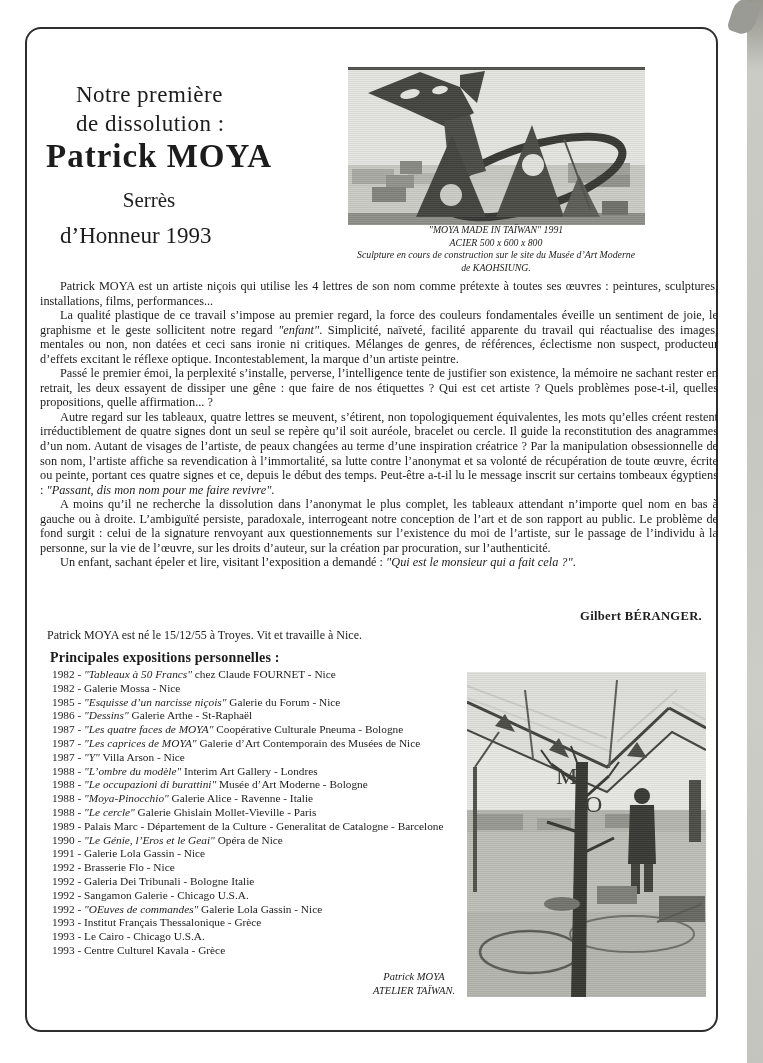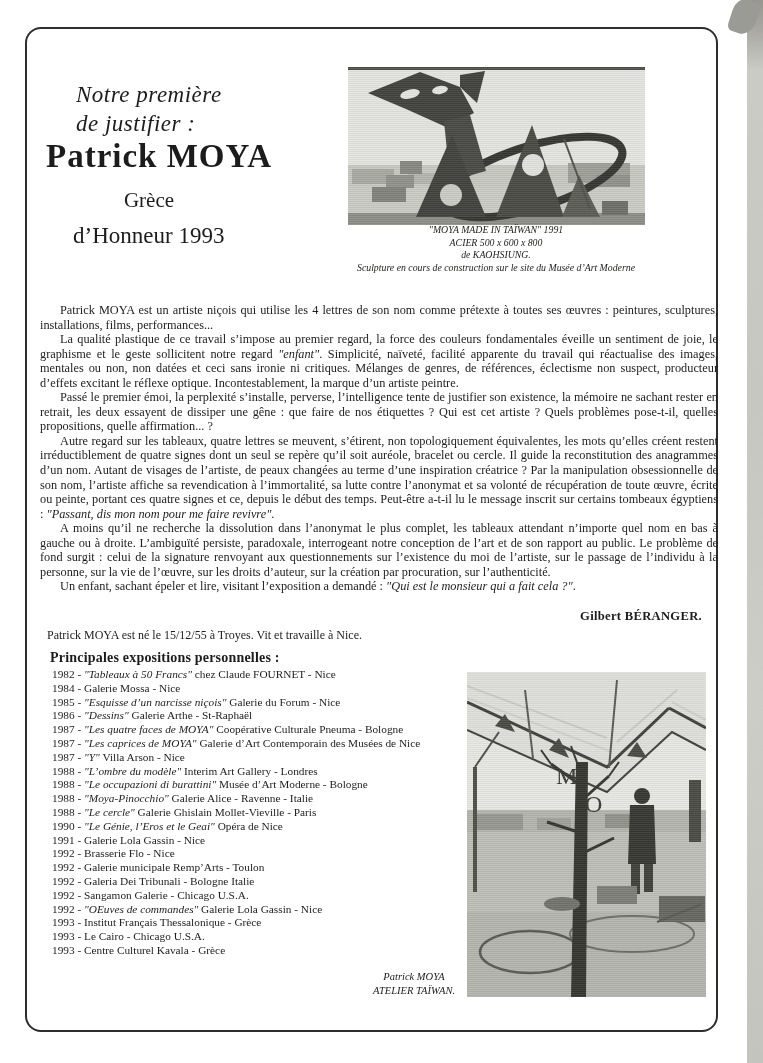--- a/index.html
+++ b/index.html
@@ -11,64 +11,64 @@
   .page-frame { left:25px; top:27px; width:693px; height:1005px;
                 border:2px solid #2e2e2c; border-radius:16px; }
 
   
   .scan-band { left:747px; top:0; width:16px; height:1063px;
                background:linear-gradient(#97978f 0px, #a9a9a2 30px, #cbcbc6 70px, #c7c7c2 400px, #cdcdc8 700px, #c4c4bf 1063px); }
   .scan-smudge { left:731px; top:0; width:26px; height:34px; background:#9b9b95;
                  transform:rotate(18deg); border-radius:40% 10% 50% 20%; }
 
   
-  .kicker { left:76px; top:80px; font-size:23px; font-style:italic; line-height:29px; letter-spacing:0.5px; }
+  .kicker { left:76px; top:80px; font-size:23px; line-height:29px; letter-spacing:0.5px; }
   .title  { left:46px; top:138px; font-size:33px; font-weight:bold; letter-spacing:1px; }
   .sub1   { left:49px; top:188px; width:200px; text-align:center; font-size:21px; }
-  .sub2   { left:73px; top:223px; font-size:23px; }
+  .sub2   { left:60px; top:223px; font-size:23px; }
 
   
   .top-photo { left:348px; top:67px; width:297px; height:158px; }
   .bottom-photo { left:467px; top:672px; width:239px; height:325px; }
   .photo { overflow:hidden; }
   .photo::after { content:""; position:absolute; inset:0; pointer-events:none;
     background:repeating-linear-gradient(0deg, rgba(255,255,255,0.10) 0 1px, rgba(90,90,85,0.07) 1px 2px); }
 
   
   .top-caption { left:334px; top:224px; width:324px; text-align:center;
                  font-style:italic; font-size:9.8px; line-height:12.6px; color:#232321; }
   .bottom-caption { left:336px; top:970px; width:156px; text-align:center;
                     font-style:italic; font-size:10.5px; line-height:13.5px; }
 
   
   .article { left:40px; top:279px; width:678px; font-size:12.3px; line-height:14.55px;
-             text-align:justify;margin-top:24px; }
+             text-align:justify; }
   .article p { text-indent:20px; margin:0; }
   .signature { left:40px; top:609px; width:662px; text-align:right;
                font-weight:bold; font-size:12.6px; letter-spacing:0.3px; }
   .bio { left:47px; top:628px; font-size:12px; }
 
   
   .exh-heading { left:50px; top:650px; font-size:14px; font-weight:bold; letter-spacing:0.2px; }
   .exh-list { left:52px; top:668px; font-size:11.3px; line-height:13.8px; white-space:nowrap; }
 </style>
 </head>
 <body>
 
 <div class="abs scan-band"></div>
 <div class="abs scan-smudge"></div>
 
 <div class="abs page-frame"></div>
 
 <div class="abs kicker">
   <div>Notre première</div>
-  <div>de justifier  :</div>
+  <div>de dissolution  :</div>
 </div>
 <div class="abs title">Patrick MOYA</div>
-<div class="abs sub1">Grèce</div>
+<div class="abs sub1">Serrès</div>
 <div class="abs sub2">d’Honneur 1993</div>
 
 <div class="abs photo top-photo">
   <svg width="297" height="158" viewBox="0 0 297 158" xmlns="http://www.w3.org/2000/svg">
     <rect x="0" y="0" width="297" height="158" fill="#e3e3df"></rect>
     <rect x="0" y="0" width="297" height="3" fill="#4a4a46"></rect>
     <rect x="0" y="98" width="297" height="26" fill="#c6c6c0"></rect>
     <rect x="4" y="102" width="42" height="15" fill="#a6a6a0"></rect>
     <rect x="60" y="106" width="30" height="11" fill="#b2b2ac"></rect>
     <rect x="220" y="96" width="62" height="20" fill="#9c9c96"></rect>
@@ -96,52 +96,52 @@
     <circle cx="185" cy="98" r="11" fill="#e0e0dc"></circle>
     <polygon points="214,150 231,108 252,150" fill="#575752"></polygon>
     <line x1="216" y1="72" x2="242" y2="142" stroke="#4a4a46" stroke-width="2"></line>
     <rect x="254" y="134" width="26" height="14" fill="#6a6a64"></rect>
   </svg>
 </div>
 
 <div class="abs top-caption">
   <div>"MOYA MADE IN TAÏWAN" 1991</div>
   <div>ACIER 500 x 600 x 800</div>
+  <div>Sculpture en cours de construction sur le site du Musée d’Art Moderne</div>
   <div>de KAOHSIUNG.</div>
-  <div>Sculpture en cours de construction sur le site du Musée d’Art Moderne</div>
 </div>
 
 <div class="abs article">
     <p>Patrick MOYA est un artiste niçois qui utilise les 4 lettres de son nom comme prétexte à toutes ses œuvres : peintures, sculptures, installations, films, performances...</p>
     <p>La qualité plastique de ce travail s’impose au premier regard, la force des couleurs fondamentales éveille un sentiment de joie, le graphisme et le geste sollicitent notre regard <i>"enfant"</i>. Simplicité, naïveté, facilité apparente du travail qui réactualise des images, mentales ou non, non datées et ceci sans ironie ni critiques. Mélanges de genres, de références, éclectisme non suspect, producteur d’effets excitant le réflexe optique. Incontestablement, la marque d’un artiste peintre.</p>
     <p>Passé le premier émoi, la perplexité s’installe, perverse, l’intelligence tente de justifier son existence, la mémoire ne sachant rester en retrait, les deux essayent de dissiper une gêne : que faire de nos étiquettes ? Qui est cet artiste ? Quels problèmes pose-t-il, quelles propositions, quelle affirmation... ?</p>
     <p>Autre regard sur les tableaux, quatre lettres se meuvent, s’étirent, non topologiquement équivalentes, les mots qu’elles créent restent irréductiblement de quatre signes dont un seul se repère qu’il soit auréole, bracelet ou cercle. Il guide la reconstitution des anagrammes d’un nom. Autant de visages de l’artiste, de peaux changées au terme d’une inspiration créatrice ? Par la manipulation obsessionnelle de son nom, l’artiste affiche sa revendication à l’immortalité, sa lutte contre l’anonymat et sa volonté de récupération de toute œuvre, écrite ou peinte, portant ces quatre signes et ce, depuis le début des temps. Peut-être a-t-il lu le message inscrit sur certains tombeaux égyptiens : <i>"Passant, dis mon nom pour me faire revivre"</i>.</p>
     <p>A moins qu’il ne recherche la dissolution dans l’anonymat le plus complet, les tableaux attendant n’importe quel nom en bas à gauche ou à droite. L’ambiguïté persiste, paradoxale, interrogeant notre conception de l’art et de son rapport au public. Le problème de fond surgit : celui de la signature renvoyant aux questionnements sur l’existence du moi de l’artiste, sur le passage de l’individu à la personne, sur la vie de l’œuvre, sur les droits d’auteur, sur la création par procuration, sur l’authenticité.</p>
     <p>Un enfant, sachant épeler et lire, visitant l’exposition a demandé : <i>"Qui est le monsieur qui a fait cela ?"</i>.</p>
   </div>
 <div class="abs signature">Gilbert BÉRANGER.</div>
 <div class="abs bio">Patrick MOYA est né le 15/12/55 à Troyes. Vit et travaille à Nice.</div>
 
 <div class="abs exh-heading">Principales expositions personnelles :</div>
 <div class="abs exh-list">
     <div>1982 - <i>"Tableaux à 50 Francs"</i> chez Claude FOURNET - Nice</div>
-    <div>1984 - Galerie Mossa - Nice</div>
+    <div>1982 - Galerie Mossa - Nice</div>
     <div>1985 - <i>"Esquisse d’un narcisse niçois"</i> Galerie du Forum - Nice</div>
     <div>1986 - <i>"Dessins"</i> Galerie Arthe - St-Raphaël</div>
     <div>1987 - <i>"Les quatre faces de MOYA"</i> Coopérative Culturale Pneuma - Bologne</div>
     <div>1987 - <i>"Les caprices de MOYA"</i> Galerie d’Art Contemporain des Musées de Nice</div>
     <div>1987 - <i>"Y"</i> Villa Arson - Nice</div>
     <div>1988 - <i>"L’ombre du modèle"</i> Interim Art Gallery - Londres</div>
     <div>1988 - <i>"Le occupazioni di burattini"</i> Musée d’Art Moderne - Bologne</div>
     <div>1988 - <i>"Moya-Pinocchio"</i> Galerie Alice - Ravenne - Italie</div>
     <div>1988 - <i>"Le cercle"</i> Galerie Ghislain Mollet-Vieville - Paris</div>
+    <div>1989 - Palais Marc - Département de la Culture - Generalitat de Catalogne - Barcelone</div>
     <div>1990 - <i>"Le Génie, l’Eros et le Geai"</i> Opéra de Nice</div>
     <div>1991 - Galerie Lola Gassin - Nice</div>
     <div>1992 - Brasserie Flo - Nice</div>
-    <div>1992 - Galerie municipale Remp’Arts - Toulon</div>
     <div>1992 - Galeria Dei Tribunali - Bologne Italie</div>
     <div>1992 - Sangamon Galerie - Chicago U.S.A.</div>
     <div>1992 - <i>"OEuves de commandes"</i> Galerie Lola Gassin - Nice</div>
     <div>1993 - Institut Français Thessalonique - Grèce</div>
     <div>1993 - Le Cairo - Chicago U.S.A.</div>
     <div>1993 - Centre Culturel Kavala - Grèce</div>
   </div>
 
 <div class="abs photo bottom-photo">
   <svg width="239" height="325" viewBox="0 0 239 325" xmlns="http://www.w3.org/2000/svg">

